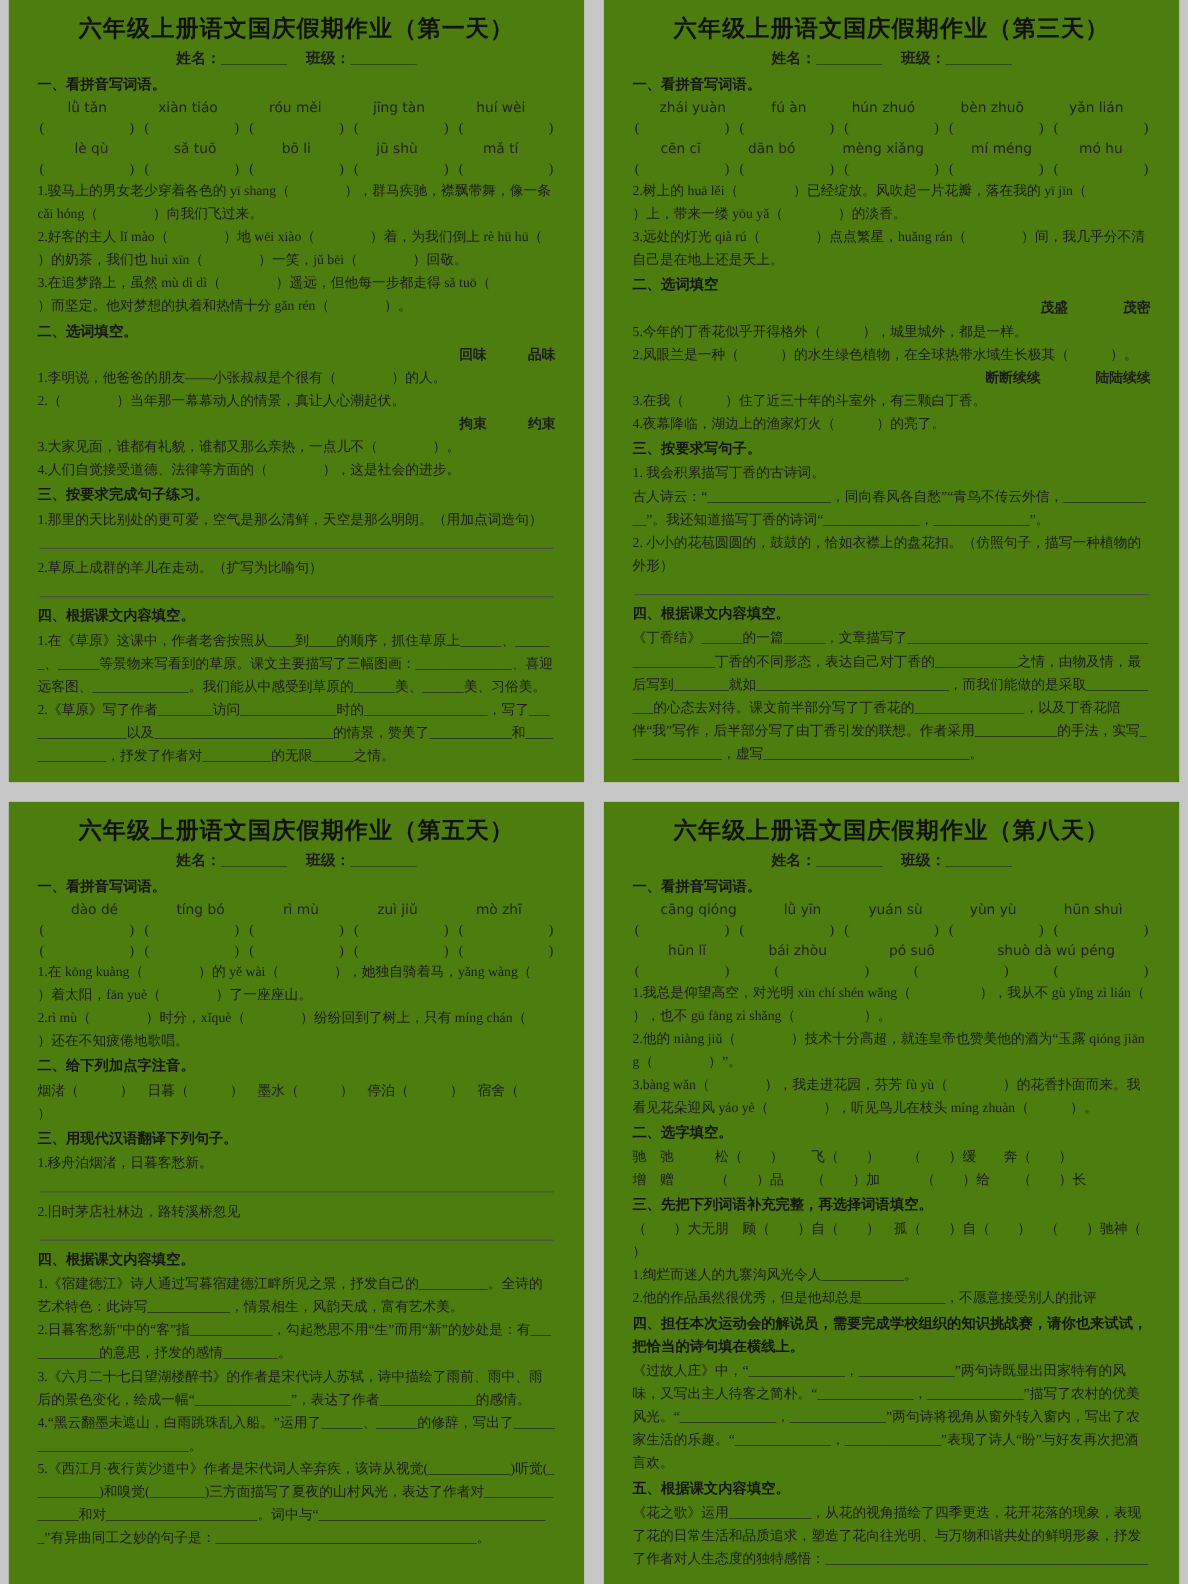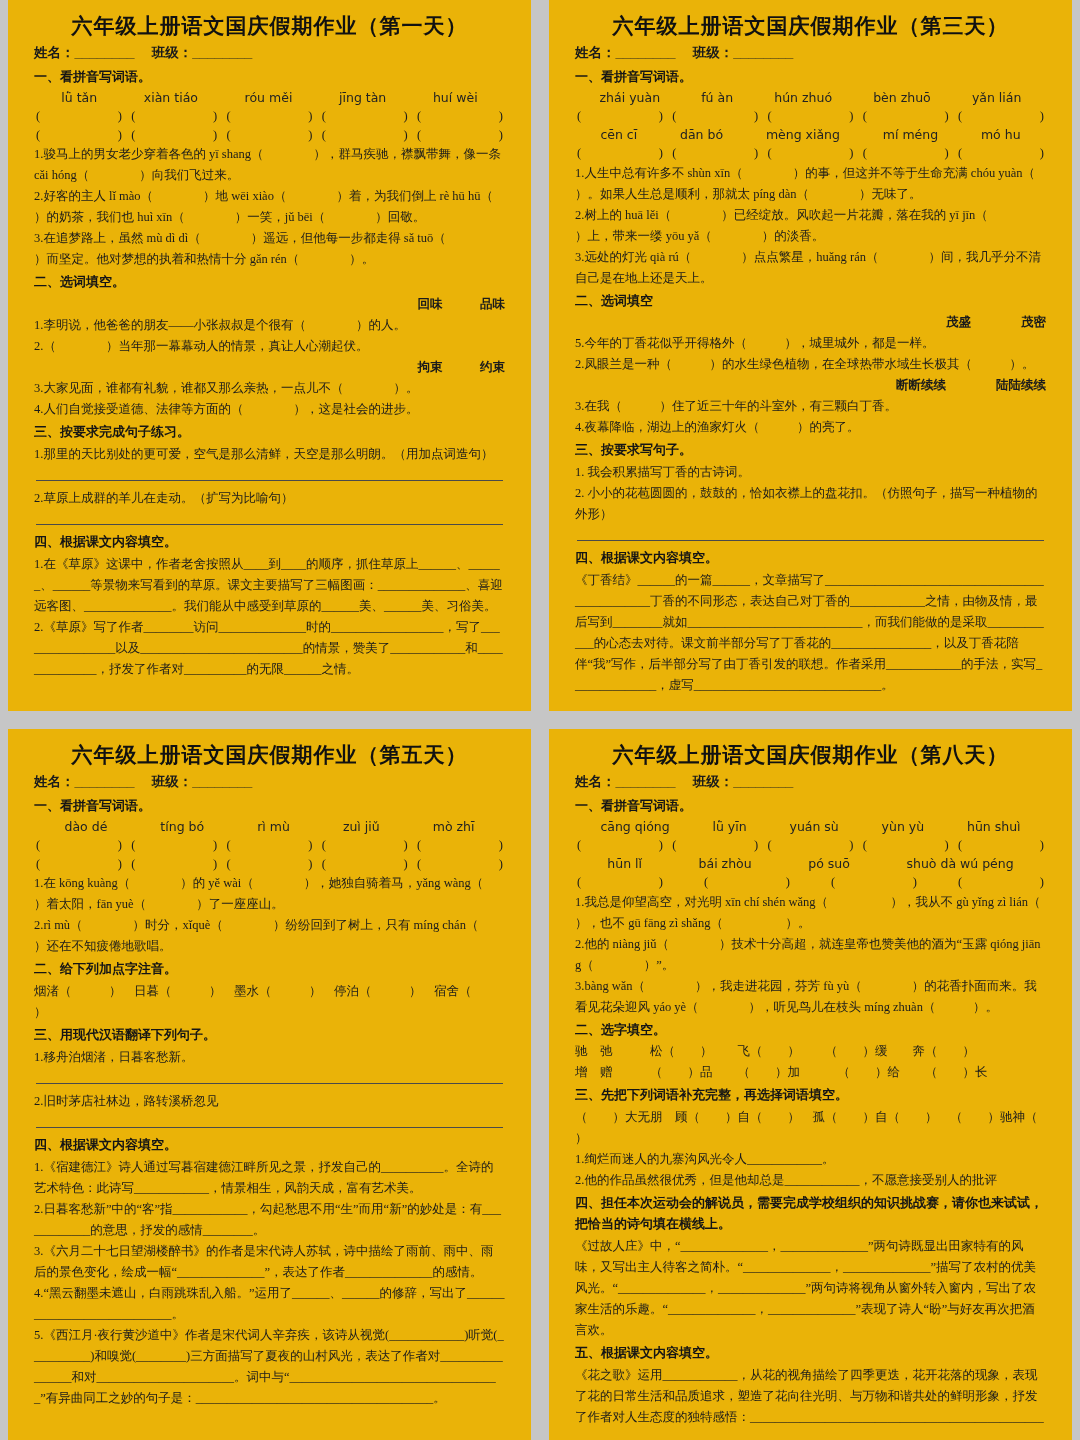--- a/index.html
+++ b/index.html
@@ -11,39 +11,40 @@
   #sheet{
     box-sizing:border-box;
     width:1080px;height:1440px;
     padding:0 8px;
     display:grid;
     grid-template-columns:1fr 1fr;
     grid-template-rows:1fr 1fr;
     gap:18px;
   }
   .page{
-    background:#eab308;
+    background:#4d7c0f;
     box-sizing:border-box;
     padding:8px 26px 6px 26px;
     overflow:hidden;
     color:#1b1b1b;
   }
   .title{
     font-family:"Liberation Sans",sans-serif;
     font-weight:bold;
     font-size:21px;
     text-align:center;
     margin:4px 0 4px 0;
     letter-spacing:1px;
     color:#111;
   }
   .nameline{
     font-family:"Liberation Sans",sans-serif;
     font-weight:bold;
     font-size:13.5px;
+    text-align:center;
     margin-bottom:5px;
   }
   .sec-h{
     font-family:"Liberation Sans",sans-serif;
     font-weight:bold;
     font-size:13px;
     line-height:1.6;
     margin:2px 0 1px 0;
     color:#151515;
   }
@@ -118,20 +119,27 @@
           <span>)</span>
         </span>
         <span class="brk">
           <span>(</span>
           <span>)</span>
         </span>
         <span class="brk">
           <span>(</span>
           <span>)</span>
         </span>
+      </div>
+      <div class="pin-row">
+        <span>lè  qù</span>
+        <span>sǎ  tuō</span>
+        <span>bō li</span>
+        <span>jū  shù</span>
+        <span>mǎ  tí</span>
       </div>
       <div class="brk-row">
         <span class="brk">
           <span>(</span>
           <span>)</span>
         </span>
         <span class="brk">
           <span>(</span>
           <span>)</span>
         </span>
@@ -222,32 +230,32 @@
         </span>
         <span class="brk">
           <span>(</span>
           <span>)</span>
         </span>
         <span class="brk">
           <span>(</span>
           <span>)</span>
         </span>
       </div>
-      <div class="text">1.人生中总有许多不 shùn xīn（　　　　）的事，但这并不等于生命充满 chóu yuàn（　　　　）。如果人生总是顺利，那就太 píng dàn（　　　　）无味了。</div>
       <div class="text">2.树上的 huā lěi（　　　　）已经绽放。风吹起一片花瓣，落在我的 yī jīn（　　　　）上，带来一缕 yōu yǎ（　　　　）的淡香。</div>
       <div class="text">3.远处的灯光 qià rú（　　　　）点点繁星，huǎng rán（　　　　）间，我几乎分不清自己是在地上还是天上。</div>
       <div class="sec-h">二、选词填空</div>
       <div class="center">茂盛　　　　茂密</div>
       <div class="text">5.今年的丁香花似乎开得格外（　　　），城里城外，都是一样。</div>
       <div class="text">2.凤眼兰是一种（　　　）的水生绿色植物，在全球热带水域生长极其（　　　）。</div>
       <div class="center">断断续续　　　　陆陆续续</div>
       <div class="text">3.在我（　　　）住了近三十年的斗室外，有三颗白丁香。</div>
       <div class="text">4.夜幕降临，湖边上的渔家灯火（　　　）的亮了。</div>
       <div class="sec-h">三、按要求写句子。</div>
       <div class="text">1. 我会积累描写丁香的古诗词。</div>
+      <div class="text">古人诗云：“__________________，同向春风各自愁”“青鸟不传云外信，______________”。我还知道描写丁香的诗词“______________，______________”。</div>
       <div class="text">2. 小小的花苞圆圆的，鼓鼓的，恰如衣襟上的盘花扣。（仿照句子，描写一种植物的外形）</div>
       <div class="rule"></div>
       <div class="sec-h">四、根据课文内容填空。</div>
       <div class="text">《丁香结》______的一篇______，文章描写了_______________________________________________丁香的不同形态，表达自己对丁香的____________之情，由物及情，最后写到________就如____________________________，而我们能做的是采取____________的心态去对待。课文前半部分写了丁香花的________________，以及丁香花陪伴“我”写作，后半部分写了由丁香引发的联想。作者采用____________的手法，实写______________，虚写______________________________。</div>
     </section>
     <section class="page">
       <h1 class="title">六年级上册语文国庆假期作业（第五天）</h1>
       <div class="nameline">姓名：________　 班级：________</div>
       <div class="sec-h">一、看拼音写词语。</div>
       <div class="pin-row">

